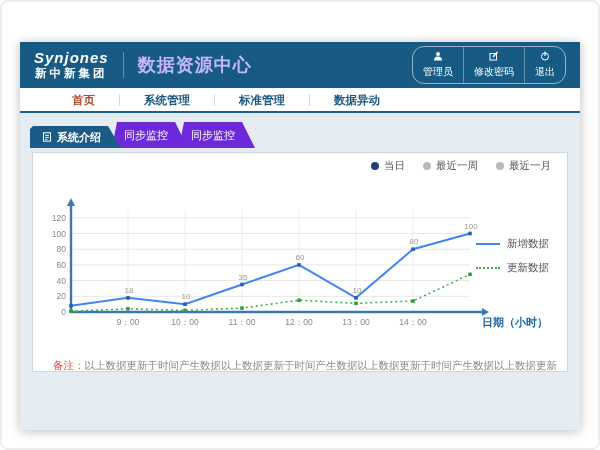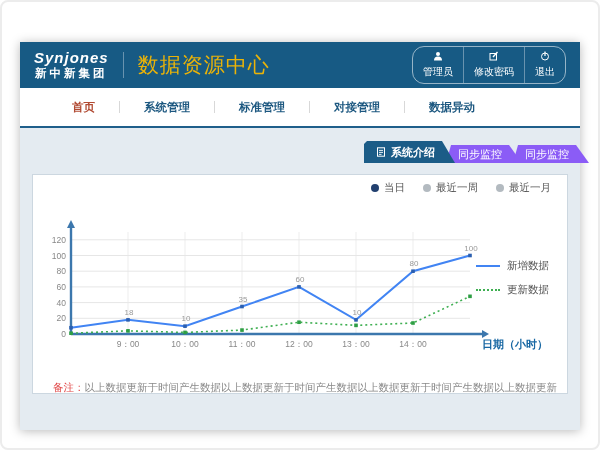--- a/index.html
+++ b/index.html
@@ -8,38 +8,38 @@
   .frame { position:absolute; inset:0; border:2px solid #ececec; border-radius:8px; pointer-events:none; z-index:50; }
   .page { position:absolute; left:20px; top:42px; width:560px; height:388px;
     background:#e4ebf1; box-shadow:0 1px 10px rgba(0,0,0,.28); }
 
   
   .hdr { height:46px; background:#175a84; display:flex; align-items:center; padding:12px 14px; }
   .logo { text-align:center; color:#fff; line-height:1.1; }
   .logo-en { font-size:15px; font-weight:bold; letter-spacing:1px; font-style:italic; }
   .logo-cn { font-size:11.5px; font-weight:bold; letter-spacing:3px; }
   .hdr-div { width:1px; height:26px; background:rgba(255,255,255,.35); margin:0 14px; }
-  .app-title { color:#eab308; font-size:21px; font-weight:400; letter-spacing:1px; }
+  .app-title { color:#c4b5fd; font-size:18px; font-weight:700; letter-spacing:1px; }
   .user-pill { margin-left:auto; display:flex; align-items:center;
     border:1px solid rgba(255,255,255,.55); border-radius:12px; overflow:hidden; }
   .pill-item { display:flex; align-items:center; gap:4px; color:#fff; font-size:10px;
     padding:4px 10px; cursor:pointer;flex-direction:column; }
   .pill-item + .pill-item { border-left:1px solid rgba(255,255,255,.35); }
   .pill-item svg { display:block; }
 
   
-  .nav { height:40px; background:#fff; display:flex; align-items:center; padding-left:28px;
+  .nav { height:25px; background:#fff; display:flex; align-items:center; padding-left:28px;
     border-bottom:2px solid #1f5f8b; }
   .nav-item { font-size:11.5px; font-weight:bold; color:#1d5880; padding:0 24px; cursor:pointer; line-height:12px; }
   .nav-item:not(:last-child){ border-right:1px solid #d8d8d8; }
   .nav-item.active { color:#b14a32; }
 
   
-  .tabs { display:flex; align-items:flex-end; margin:13px 0 11px 10px; height:22px;justify-content:flex-end; }
-  .tab { height:18px; background:#8b5cf6; color:#fff; font-size:11px; display:flex;
+  .tabs { display:flex; align-items:flex-end; margin:13px 0 4px 10px; height:22px; }
+  .tab { height:26px; background:#6d28d9; color:#fff; font-size:11px; display:flex;
     align-items:center; gap:5px; padding:0 20px 0 12px; margin-right:-9px; cursor:pointer;
     clip-path:polygon(0 100%, 5px 0, calc(100% - 13px) 0, 100% 100%); }
   .tab.active { height:22px; background:#1b5c87; font-weight:bold; z-index:2;
     clip-path:polygon(0 100%, 0 3px, 3px 0, calc(100% - 13px) 0, 100% 100%); }
 
   
   .panel { position:relative; margin:0 12px; height:220px; background:#fff;
     border:1px solid #ccd7e0; z-index:1; overflow:hidden; }
   .filters { position:absolute; top:6px; right:16px; display:flex; gap:18px; }
   .filter { display:flex; align-items:center; gap:5px; font-size:10.5px; color:#555; cursor:pointer; }
@@ -95,21 +95,20 @@
         </svg>
         <span>退出</span>
       </span>
     </div>
   </div>
 
   <div class="nav">
     <span class="nav-item active">首页</span>
     <span class="nav-item">系统管理</span>
     <span class="nav-item">标准管理</span>
-    <span class="nav-item">对接管理</span>
     <span class="nav-item">数据异动</span>
   </div>
 
   <div class="tabs">
     <div class="tab active">
       <svg width="10" height="10" viewBox="0 0 10 10">
         <rect x="1.5" y="0.8" width="7" height="8.4" fill="none" stroke="#fff" stroke-width="1"></rect>
         <path d="M3 3.4 H7 M3 5.4 H7 M3 7.4 H5.5" stroke="#fff" stroke-width="0.9" fill="none"></path>
       </svg>
       <span>系统介绍</span>

